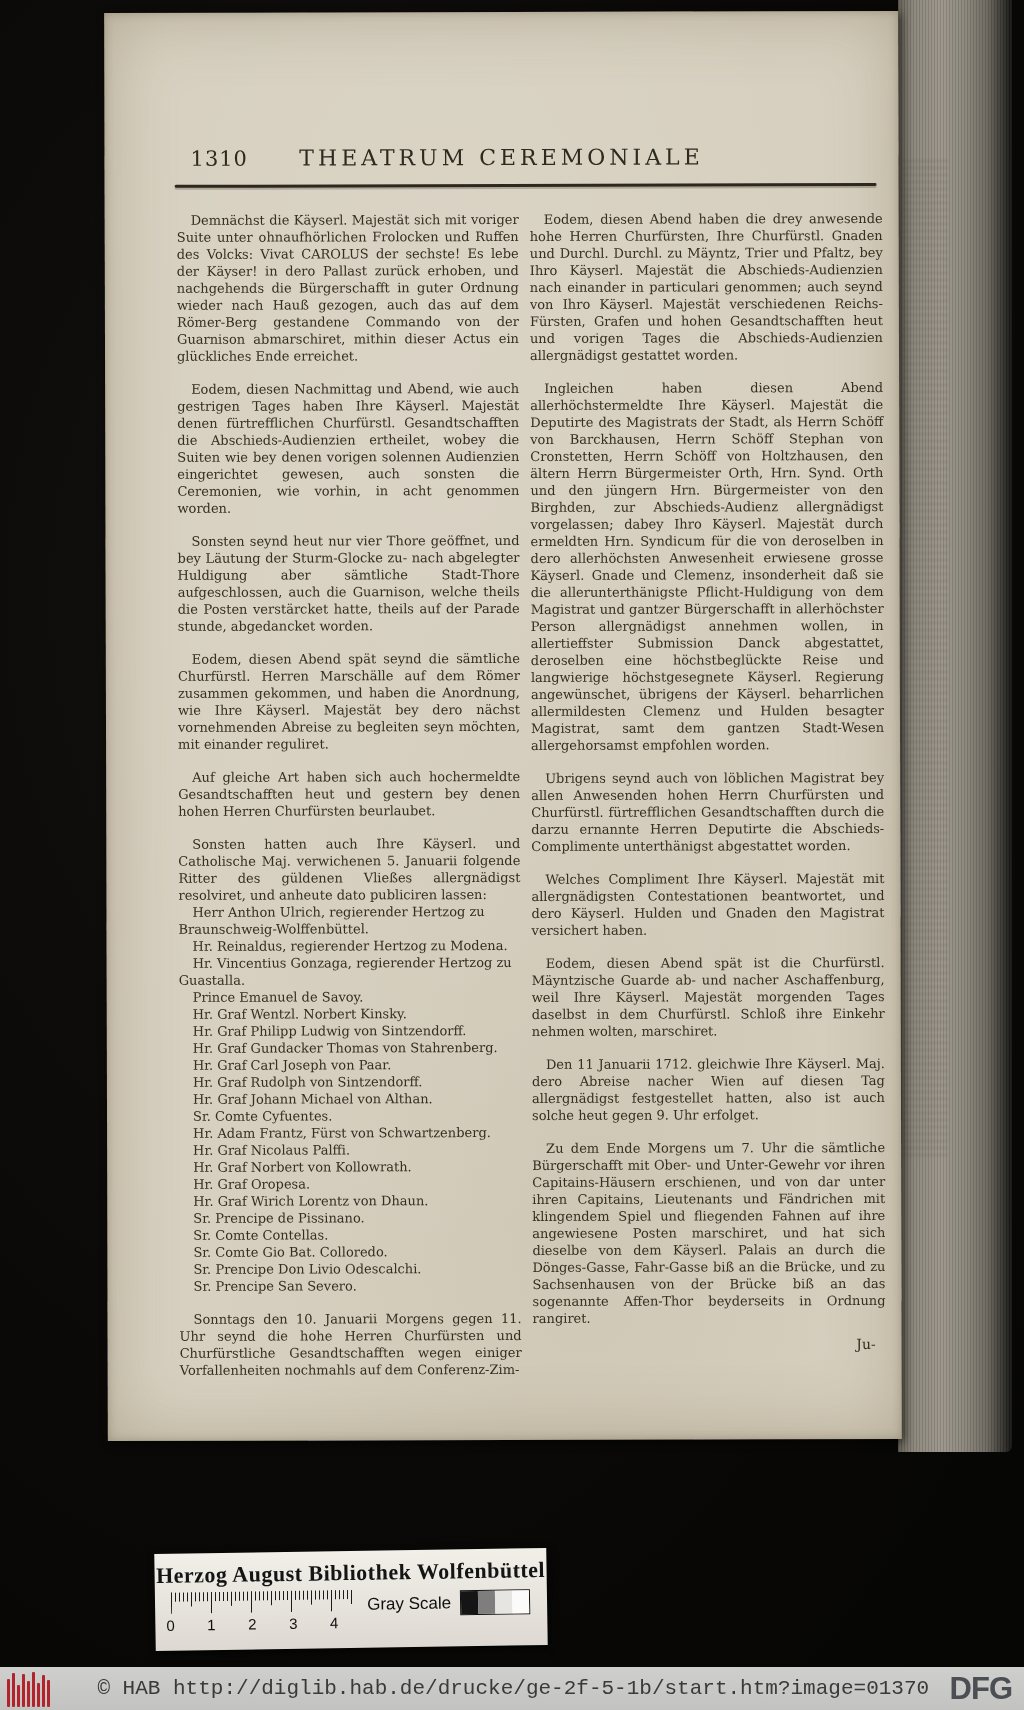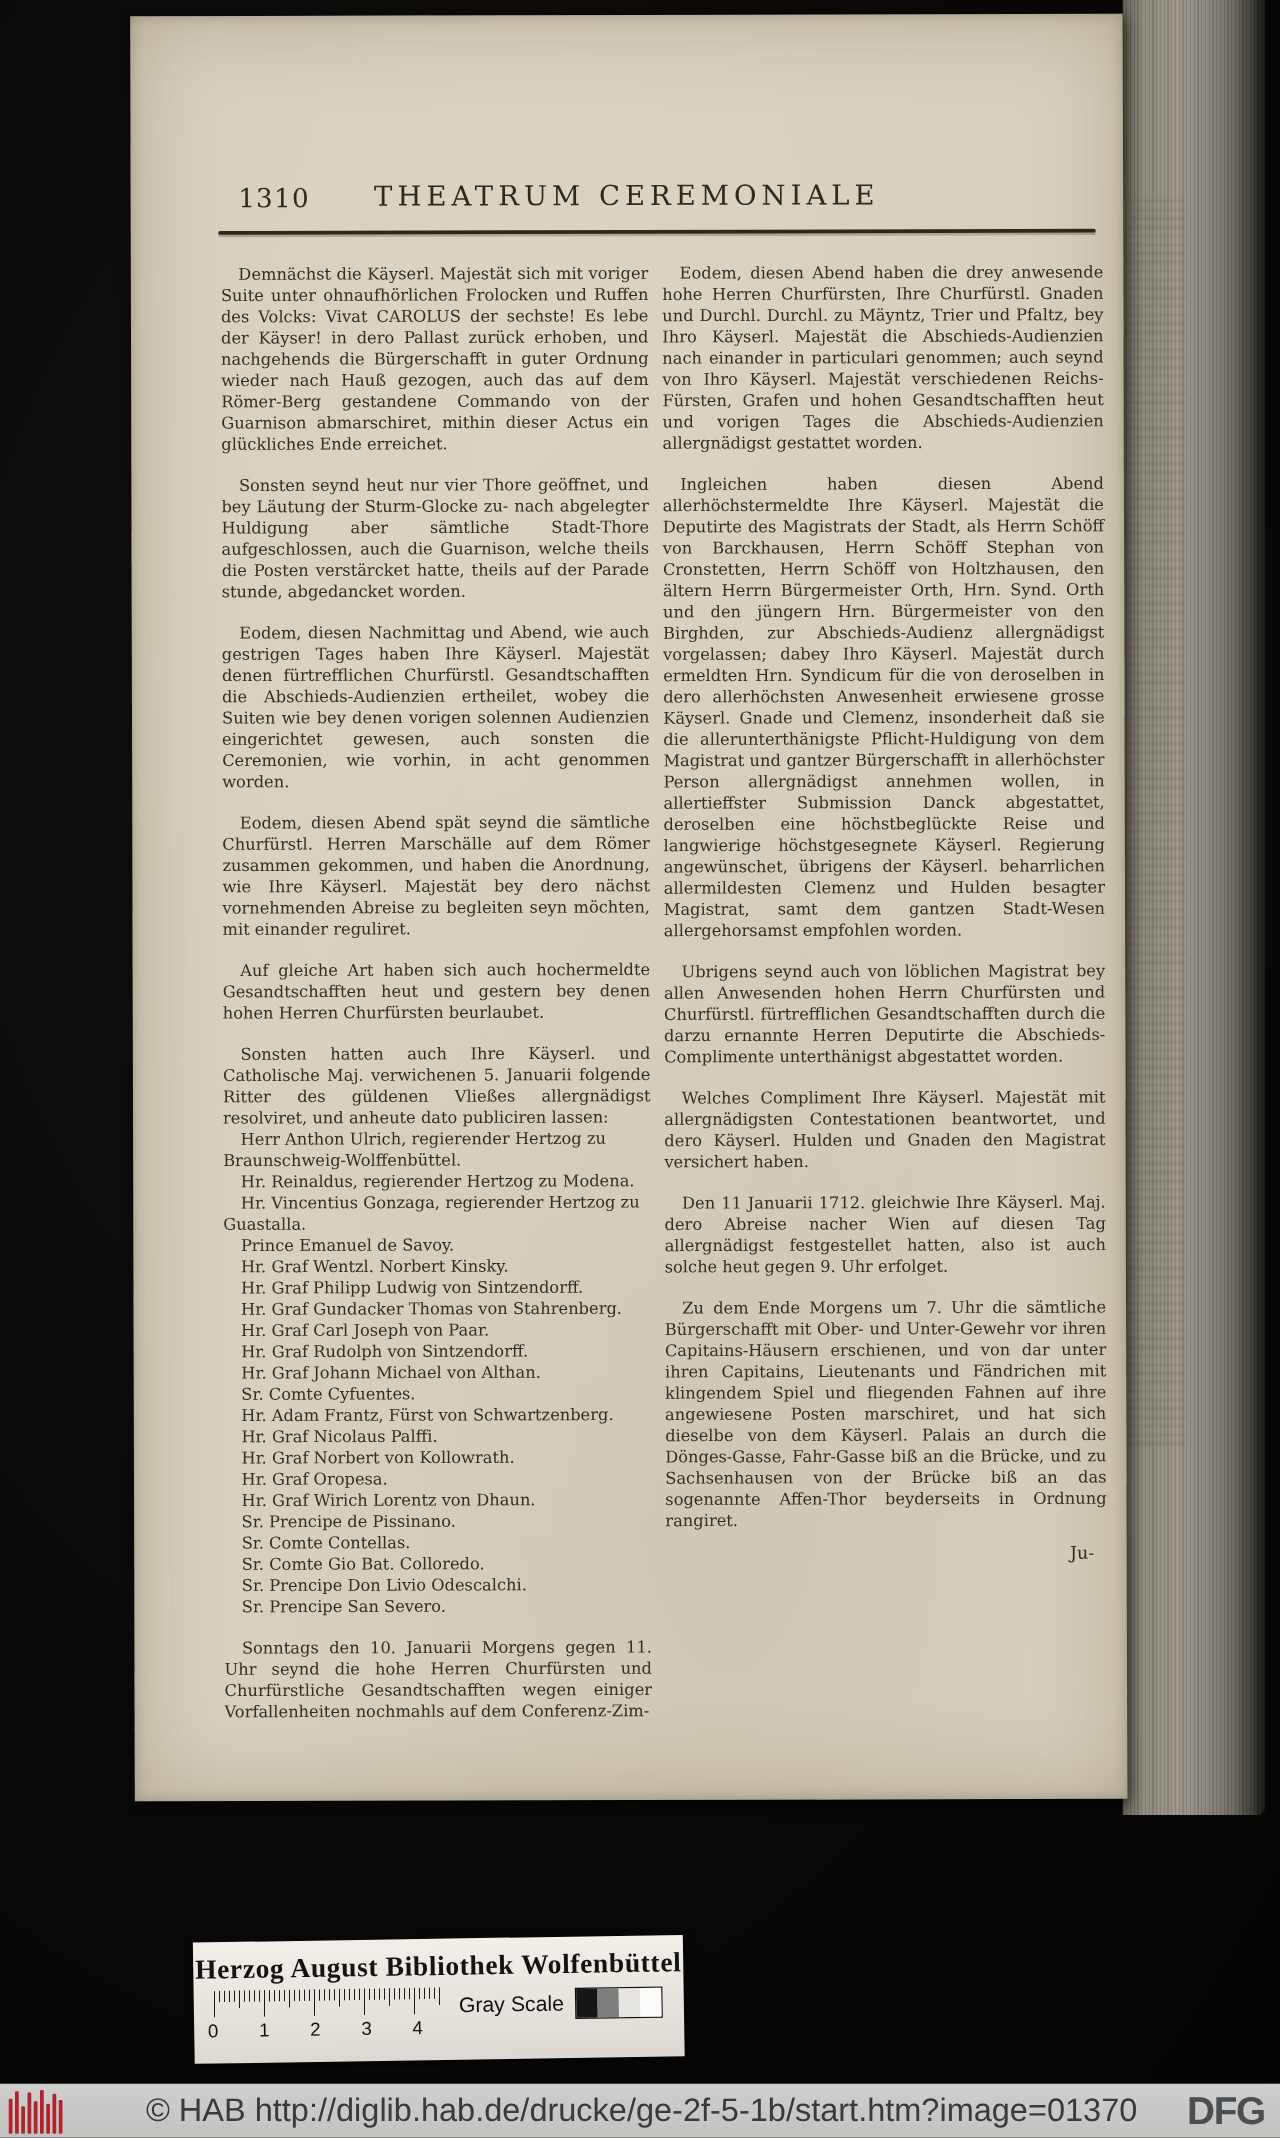--- a/index.html
+++ b/index.html
@@ -68,39 +68,39 @@
   
   .footer-bar{
     position:absolute;left:0;top:1667px;width:1024px;height:43px;
     background:linear-gradient(180deg,#cfcfcd,#c2c2c0);
     display:flex;align-items:center;
   }
   .hab-mark{margin-left:7px;display:flex;align-items:flex-end;gap:2px;height:36px;width:70px;}
   .hab-mark i{display:block;background:#b2242d;width:3px;border-radius:1px;}
   .hb1{height:28px;} .hb2{height:34px;} .hb3{height:22px;} .hb4{height:33px;} .hb5{height:26px;}
   .hb6{height:35px;} .hb7{height:24px;} .hb8{height:32px;} .hb9{height:27px;}
-  .footer-url{flex:1;text-align:center;font-family:Liberation Sans, sans-serif;font-size:26px;color:#3a3a3a;}
+  .footer-url{flex:1;text-align:center;font-family:Liberation Mono, monospace;font-size:21px;color:#3a3a3a;}
   .dfg-logo{margin-right:12px;font-family:"Liberation Sans",sans-serif;font-weight:700;font-size:31px;color:#4b4f54;letter-spacing:-1px;}
 </style>
 </head>
 <body>
 
 <div class="fore-edge">
   <div class="smudge"></div>
 </div>
 
 <div class="scan-page">
   <div class="page-num">1310</div>
   <div class="page-title">THEATRUM CEREMONIALE</div>
   <div class="header-rule"></div>
   <div class="text-block">
     <div class="col-left">
         <p class="para">Demnächst die Käyserl. Majestät sich mit voriger Suite unter ohnaufhörlichen Frolocken und Ruffen des Volcks: Vivat CAROLUS der sechste! Es lebe der Käyser! in dero Pallast zurück erhoben, und nachgehends die Bürgerschafft in guter Ordnung wieder nach Hauß gezogen, auch das auf dem Römer-Berg gestandene Commando von der Guarnison abmarschiret, mithin dieser Actus ein glückliches Ende erreichet.</p>
+        <p class="para">Eodem, diesen Nachmittag und Abend, wie auch gestrigen Tages haben Ihre Käyserl. Majestät denen fürtrefflichen Churfürstl. Gesandtschafften die Abschieds-Audienzien ertheilet, wobey die Suiten wie bey denen vorigen solennen Audienzien eingerichtet gewesen, auch sonsten die Ceremonien, wie vorhin, in acht genommen worden.</p>
         <p class="para">Sonsten seynd heut nur vier Thore geöffnet, und bey Läutung der Sturm-Glocke zu- nach abgelegter Huldigung aber sämtliche Stadt-Thore aufgeschlossen, auch die Guarnison, welche theils die Posten verstärcket hatte, theils auf der Parade stunde, abgedancket worden.</p>
-        <p class="para">Eodem, diesen Nachmittag und Abend, wie auch gestrigen Tages haben Ihre Käyserl. Majestät denen fürtrefflichen Churfürstl. Gesandtschafften die Abschieds-Audienzien ertheilet, wobey die Suiten wie bey denen vorigen solennen Audienzien eingerichtet gewesen, auch sonsten die Ceremonien, wie vorhin, in acht genommen worden.</p>
         <p class="para">Eodem, diesen Abend spät seynd die sämtliche Churfürstl. Herren Marschälle auf dem Römer zusammen gekommen, und haben die Anordnung, wie Ihre Käyserl. Majestät bey dero nächst vornehmenden Abreise zu begleiten seyn möchten, mit einander reguliret.</p>
         <p class="para">Auf gleiche Art haben sich auch hochermeldte Gesandtschafften heut und gestern bey denen hohen Herren Churfürsten beurlaubet.</p>
         <p class="para">Sonsten hatten auch Ihre Käyserl. und Catholische Maj. verwichenen 5. Januarii folgende Ritter des güldenen Vließes allergnädigst resolviret, und anheute dato publiciren lassen:</p>
         <p class="item">Herr Anthon Ulrich, regierender Hertzog zu Braunschweig-Wolffenbüttel.</p>
         <p class="item">Hr. Reinaldus, regierender Hertzog zu Modena.</p>
         <p class="item">Hr. Vincentius Gonzaga, regierender Hertzog zu Guastalla.</p>
         <p class="item">Prince Emanuel de Savoy.</p>
         <p class="item">Hr. Graf Wentzl. Norbert Kinsky.</p>
         <p class="item">Hr. Graf Philipp Ludwig von Sintzendorff.</p>
         <p class="item">Hr. Graf Gundacker Thomas von Stahrenberg.</p>
@@ -118,20 +118,21 @@
         <p class="item">Sr. Comte Gio Bat. Colloredo.</p>
         <p class="item">Sr. Prencipe Don Livio Odescalchi.</p>
         <p class="item">Sr. Prencipe San Severo.</p>
         <p class="para">Sonntags den 10. Januarii Morgens gegen 11. Uhr seynd die hohe Herren Churfürsten und Churfürstliche Gesandtschafften wegen einiger Vorfallenheiten nochmahls auf dem Conferenz-Zim-</p>
       </div>
     <div class="col-right">
         <p class="para">Eodem, diesen Abend haben die drey anwesende hohe Herren Churfürsten, Ihre Churfürstl. Gnaden und Durchl. Durchl. zu Mäyntz, Trier und Pfaltz, bey Ihro Käyserl. Majestät die Abschieds-Audienzien nach einander in particulari genommen; auch seynd von Ihro Käyserl. Majestät verschiedenen Reichs-Fürsten, Grafen und hohen Gesandtschafften heut und vorigen Tages die Abschieds-Audienzien allergnädigst gestattet worden.</p>
         <p class="para">Ingleichen haben diesen Abend allerhöchstermeldte Ihre Käyserl. Majestät die Deputirte des Magistrats der Stadt, als Herrn Schöff von Barckhausen, Herrn Schöff Stephan von Cronstetten, Herrn Schöff von Holtzhausen, den ältern Herrn Bürgermeister Orth, Hrn. Synd. Orth und den jüngern Hrn. Bürgermeister von den Birghden, zur Abschieds-Audienz allergnädigst vorgelassen; dabey Ihro Käyserl. Majestät durch ermeldten Hrn. Syndicum für die von deroselben in dero allerhöchsten Anwesenheit erwiesene grosse Käyserl. Gnade und Clemenz, insonderheit daß sie die allerunterthänigste Pflicht-Huldigung von dem Magistrat und gantzer Bürgerschafft in allerhöchster Person allergnädigst annehmen wollen, in allertieffster Submission Danck abgestattet, deroselben eine höchstbeglückte Reise und langwierige höchstgesegnete Käyserl. Regierung angewünschet, übrigens der Käyserl. beharrlichen allermildesten Clemenz und Hulden besagter Magistrat, samt dem gantzen Stadt-Wesen allergehorsamst empfohlen worden.</p>
         <p class="para">Ubrigens seynd auch von löblichen Magistrat bey allen Anwesenden hohen Herrn Churfürsten und Churfürstl. fürtrefflichen Gesandtschafften durch die darzu ernannte Herren Deputirte die Abschieds-Complimente unterthänigst abgestattet worden.</p>
         <p class="para">Welches Compliment Ihre Käyserl. Majestät mit allergnädigsten Contestationen beantwortet, und dero Käyserl. Hulden und Gnaden den Magistrat versichert haben.</p>
+        <p class="para">Eodem, diesen Abend spät ist die Churfürstl. Mäyntzische Guarde ab- und nacher Aschaffenburg, weil Ihre Käyserl. Majestät morgenden Tages daselbst in dem Churfürstl. Schloß ihre Einkehr nehmen wolten, marschiret.</p>
         <p class="para">Den 11 Januarii 1712. gleichwie Ihre Käyserl. Maj. dero Abreise nacher Wien auf diesen Tag allergnädigst festgestellet hatten, also ist auch solche heut gegen 9. Uhr erfolget.</p>
         <p class="para">Zu dem Ende Morgens um 7. Uhr die sämtliche Bürgerschafft mit Ober- und Unter-Gewehr vor ihren Capitains-Häusern erschienen, und von dar unter ihren Capitains, Lieutenants und Fändrichen mit klingendem Spiel und fliegenden Fahnen auf ihre angewiesene Posten marschiret, und hat sich dieselbe von dem Käyserl. Palais an durch die Dönges-Gasse, Fahr-Gasse biß an die Brücke, und zu Sachsenhausen von der Brücke biß an das sogenannte Affen-Thor beyderseits in Ordnung rangiret.</p>
         <p class="catchword">Ju-</p>
       </div>
   </div>
 </div>
 
 <div class="lib-label">
   <div class="lib-title">Herzog August Bibliothek Wolfenbüttel</div>
   <div class="label-row">

